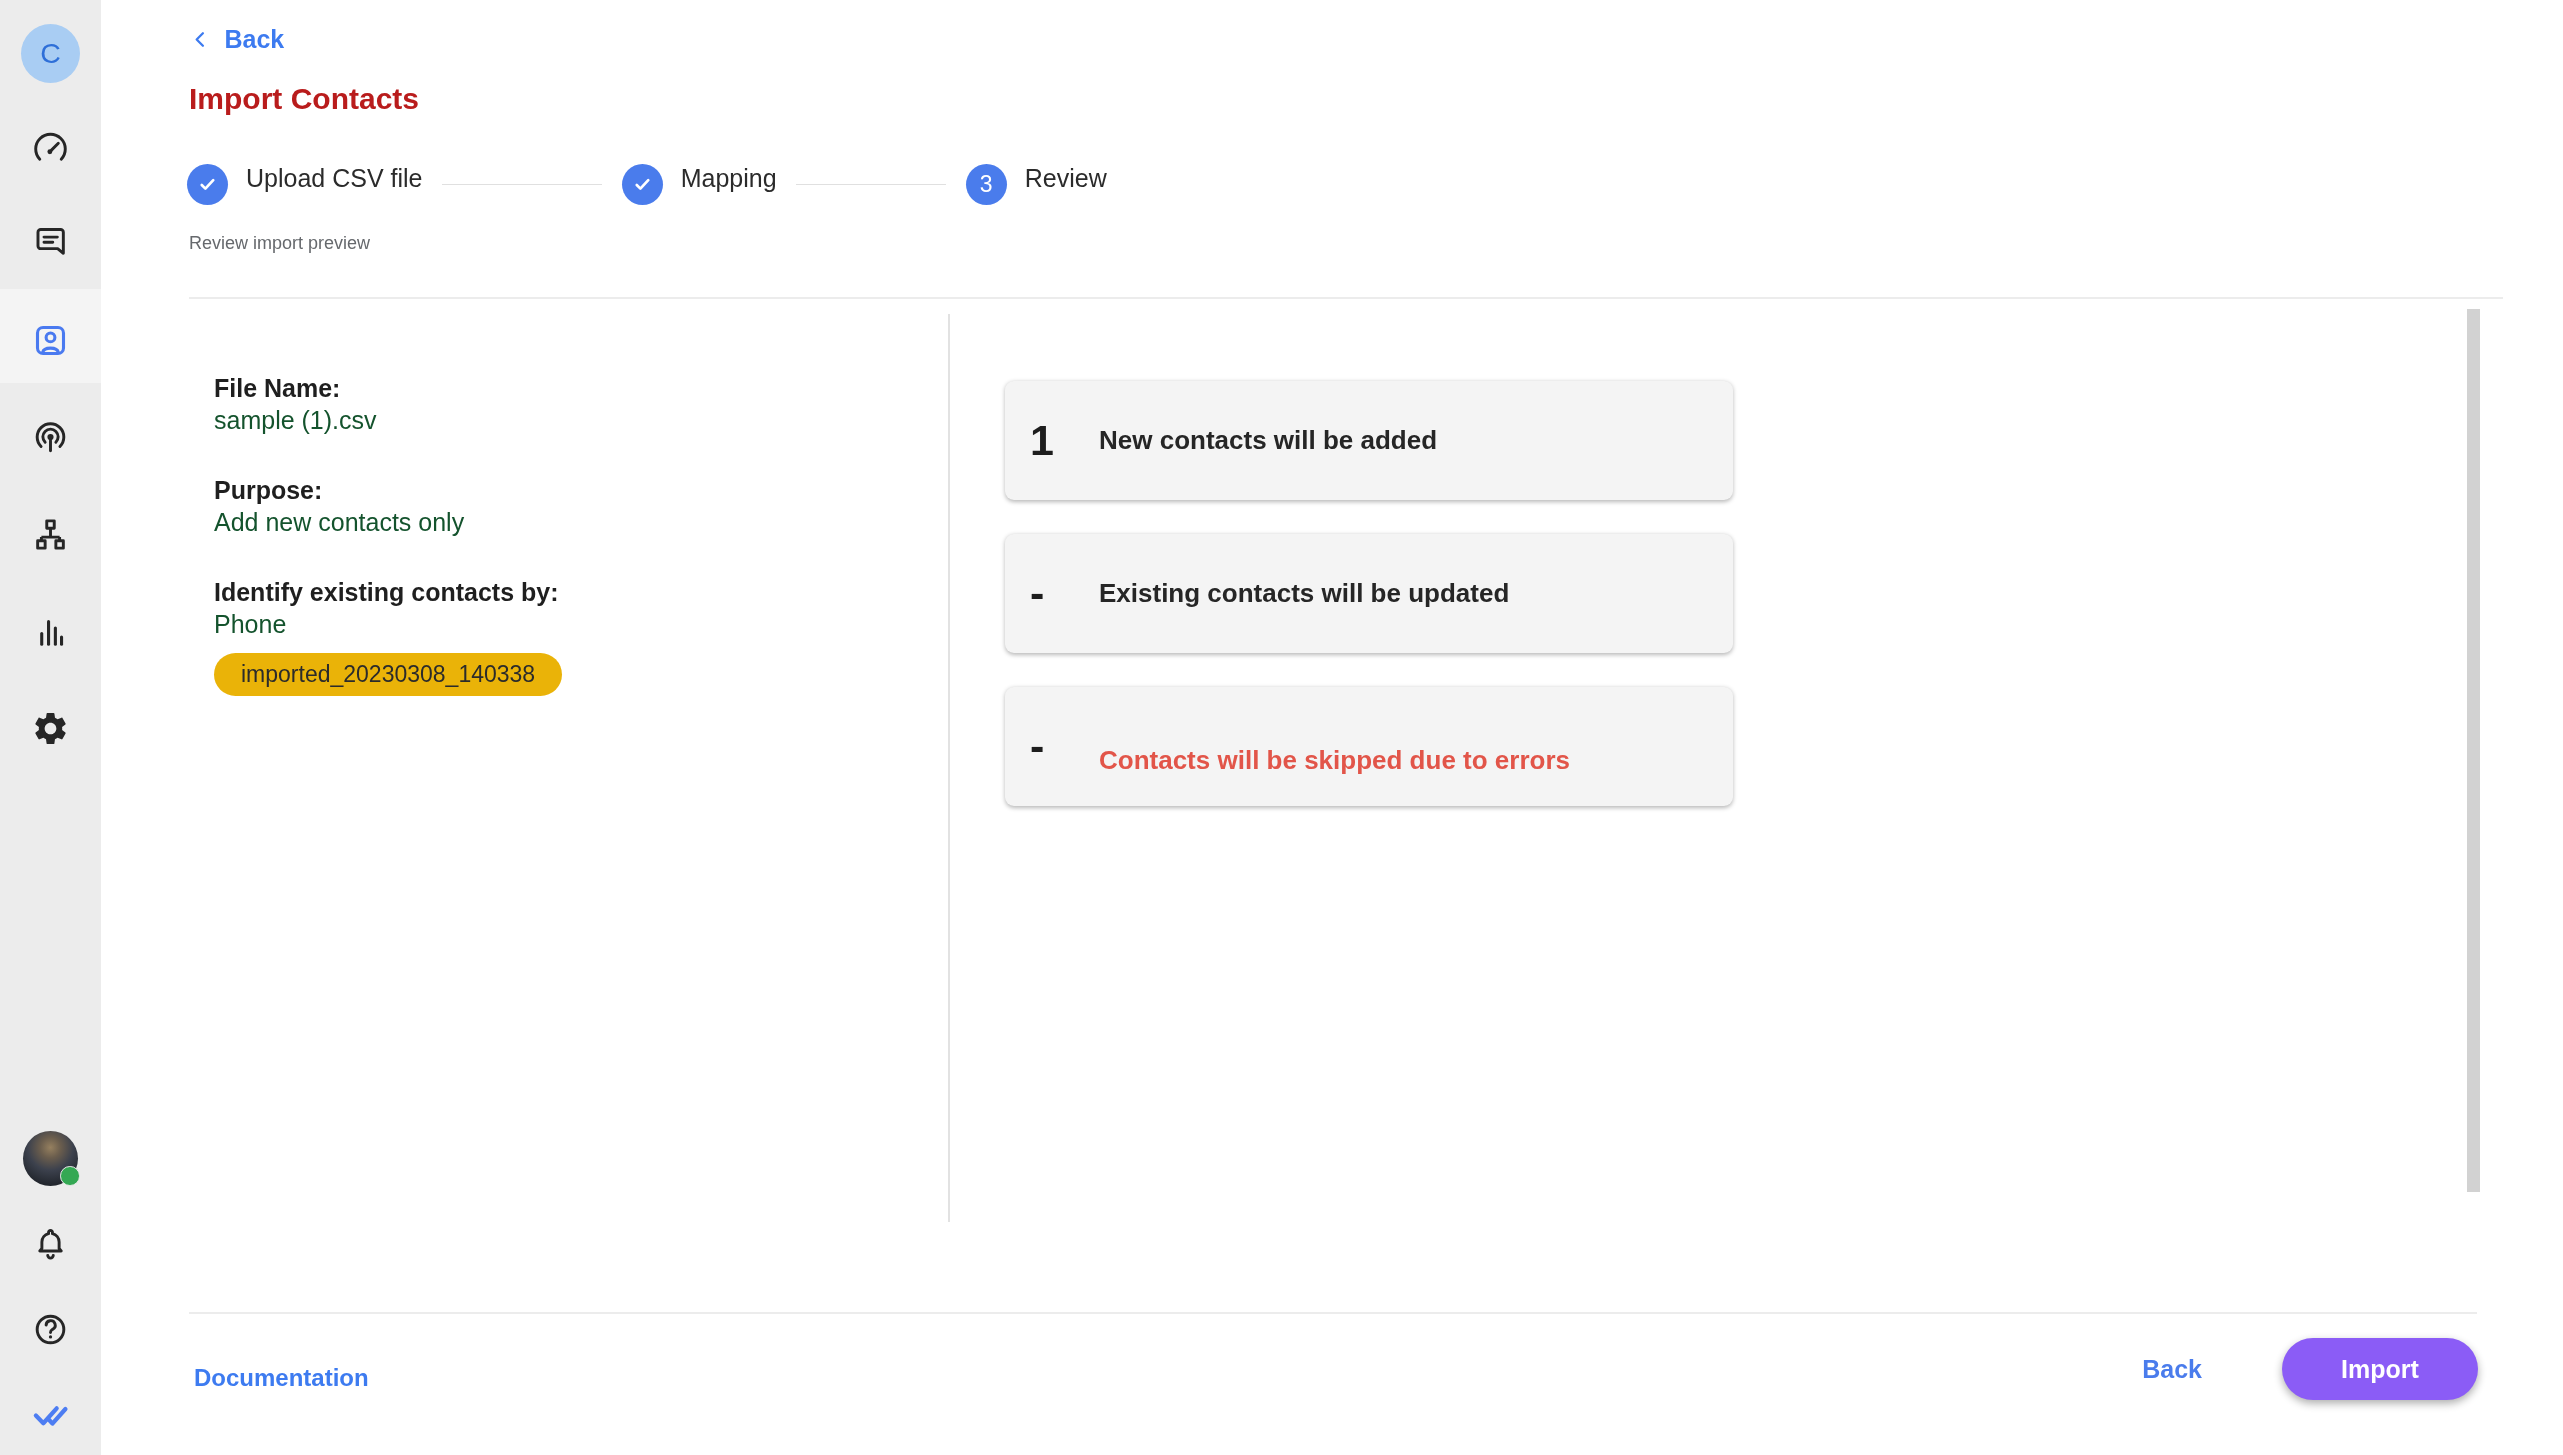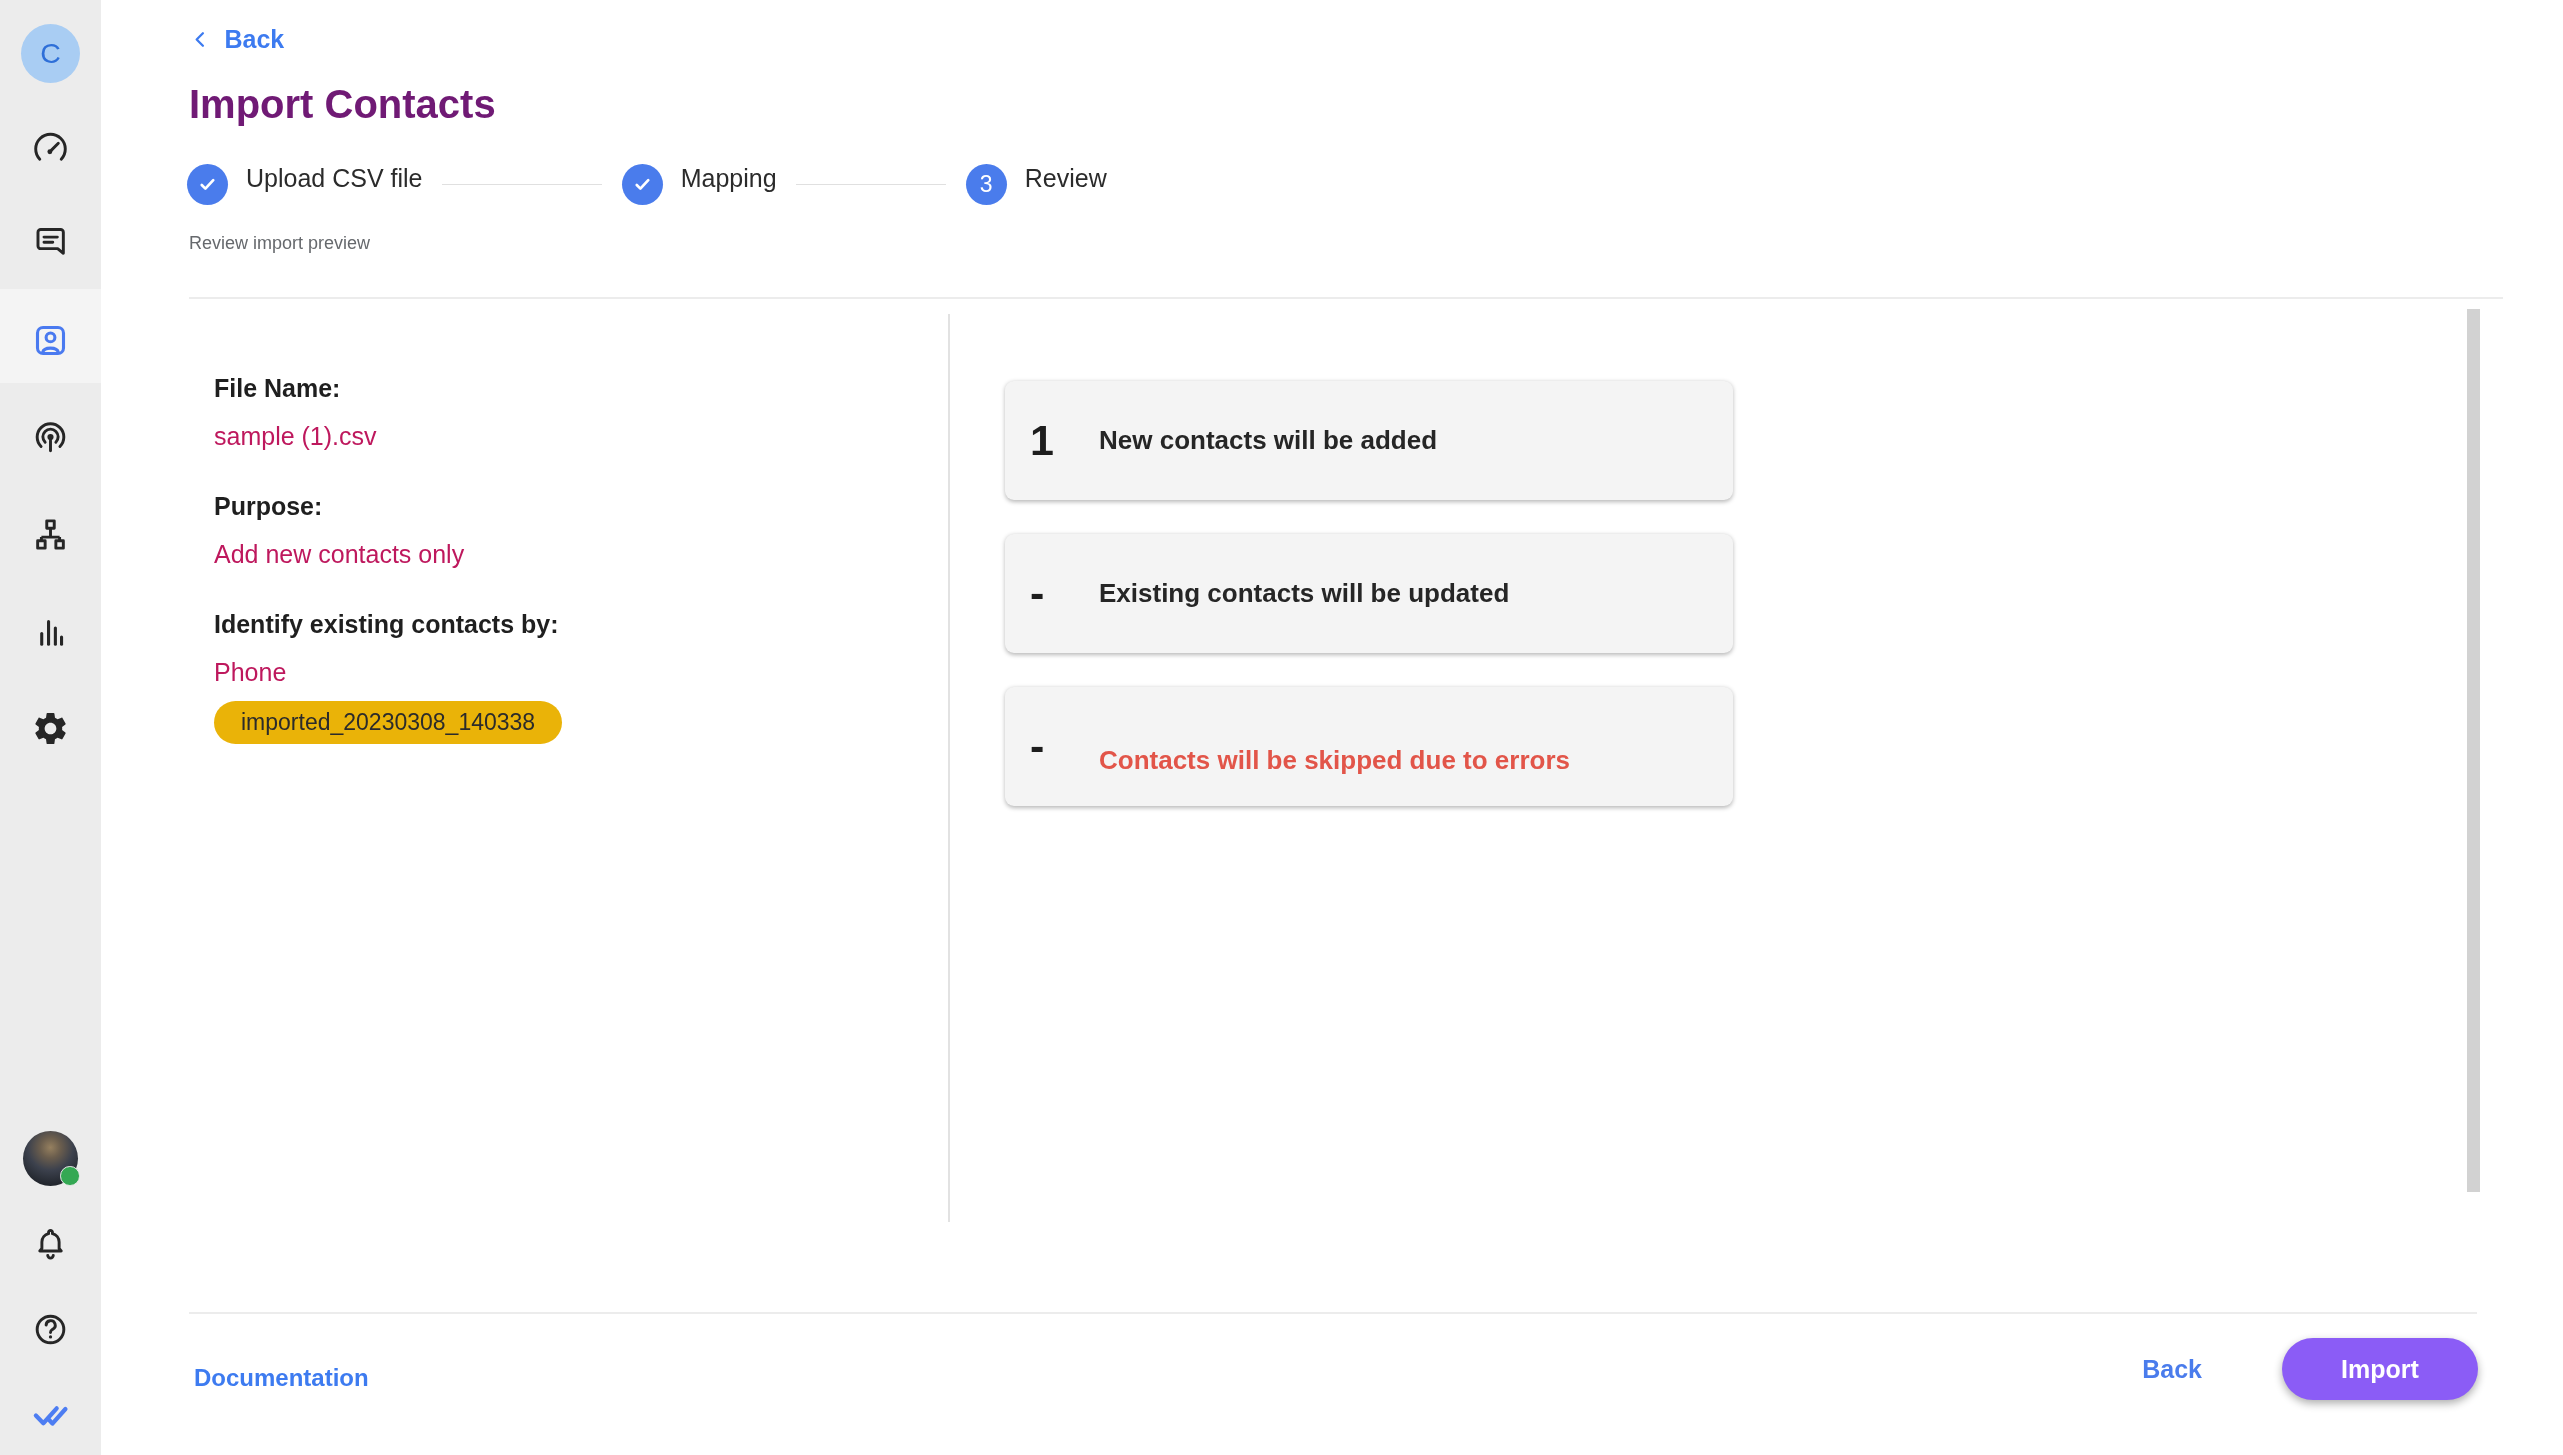--- a/index.html
+++ b/index.html
@@ -45,21 +45,21 @@
   
   .main { position:absolute; left:101px; top:0; right:0; bottom:0; background:#fff; }
 
   .back-link {
     position:absolute; left:88px; top:25px;
     display:flex; align-items:center; gap:12.5px;
     color:#3d7bf0; font-size:25px; font-weight:700; cursor:pointer;
   }
   .page-title {
     position:absolute; left:88px; top:82px;
-    font-size:40px; font-weight:700; color:#701a75;
+    font-size:30px; font-weight:700; color:#b91c1c;
   }
 
   
   .stepper {
     position:absolute; left:86px; top:163px; height:43px;
     display:flex; align-items:center;
   }
   .step { display:flex; gap:18px; }
   .step-circle {
     width:41px; height:41px; border-radius:50%;
@@ -76,21 +76,21 @@
     font-size:18px; color:#66696d;
   }
   .divider-top {
     position:absolute; left:88px; top:297px; width:2314px; height:1.8px; background:#ececec;
   }
 
   
   .details { position:absolute; left:113px; top:374px; width:694px; }
   .detail-label { font-size:25px; font-weight:700; color:#1f1f1f; margin-top:41px; line-height:29px;}
   .detail-label:first-child { margin-top:0; }
-  .detail-value { font-size:25px; color:#be185d; margin-top:19px; line-height:29px;}
+  .detail-value { font-size:25px; color:#14532d; margin-top:3px; line-height:29px;}
   .tag-chip {
     display:inline-block; margin-top:14.2px;
     background:#eab308; color:#2b2b2b;
     font-size:23px; line-height:23px;
     padding:9.8px 27px; border-radius:23px;
   }
 
   .v-divider {
     position:absolute; left:847px; top:314px; width:1.8px; height:908px; background:#e2e2e2;
   }

